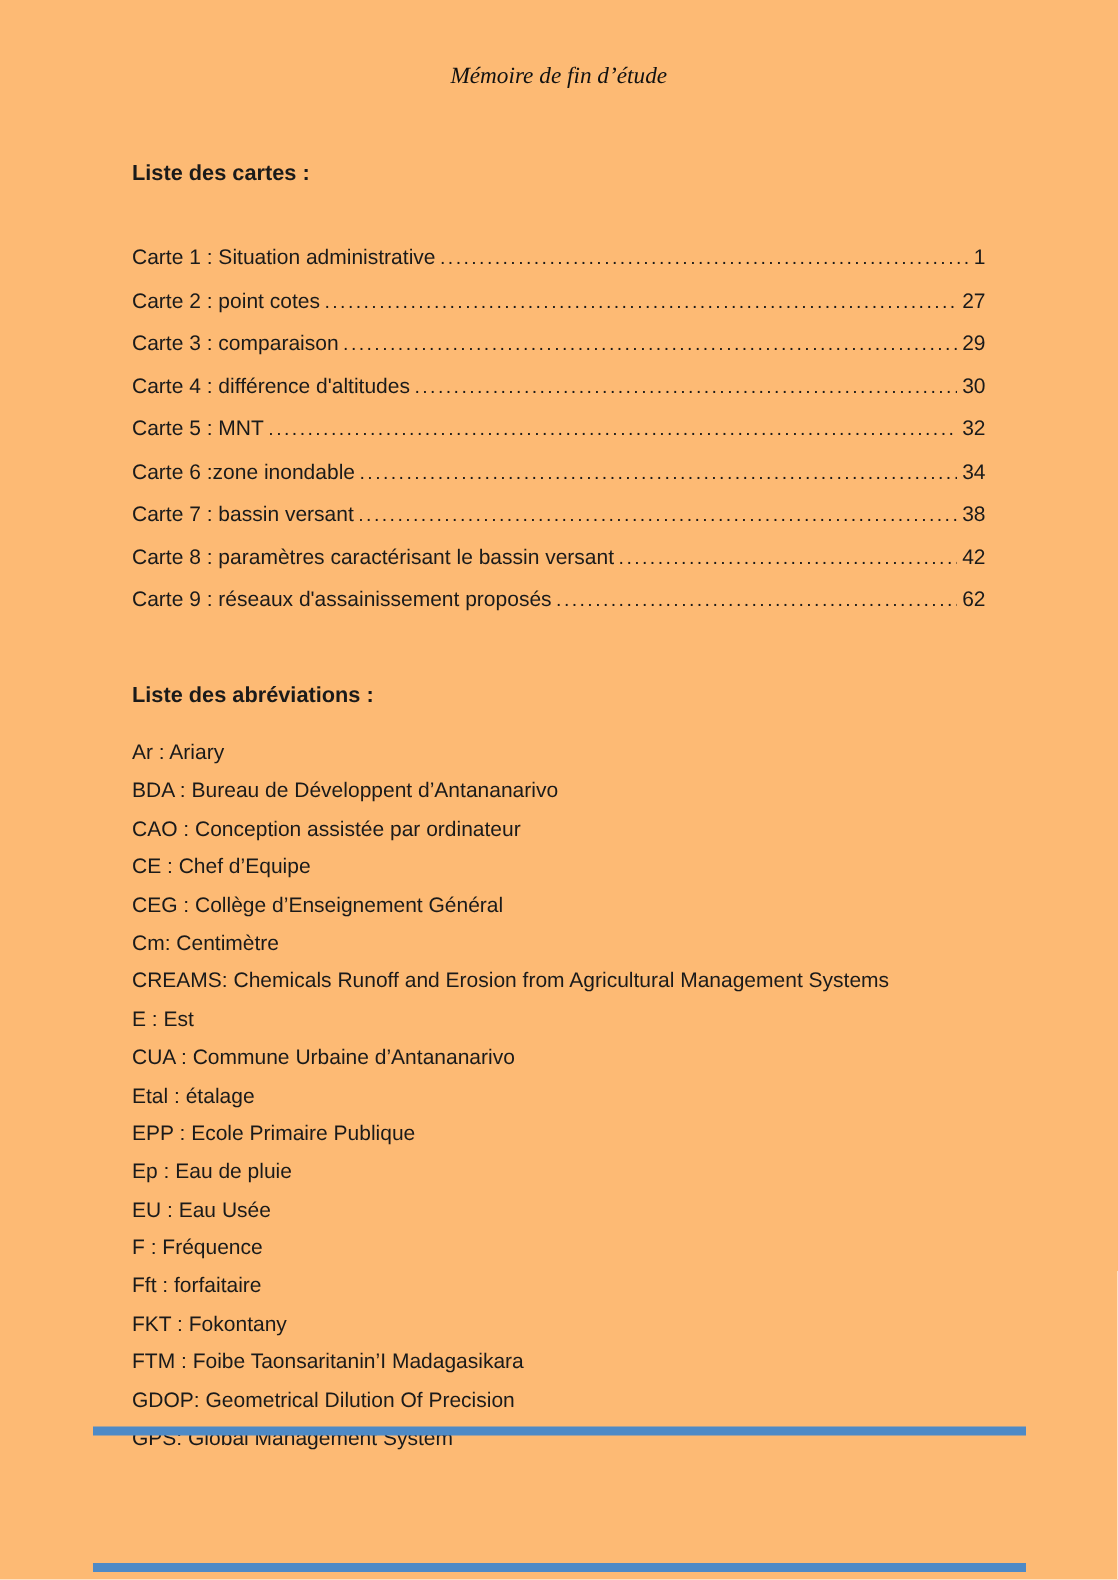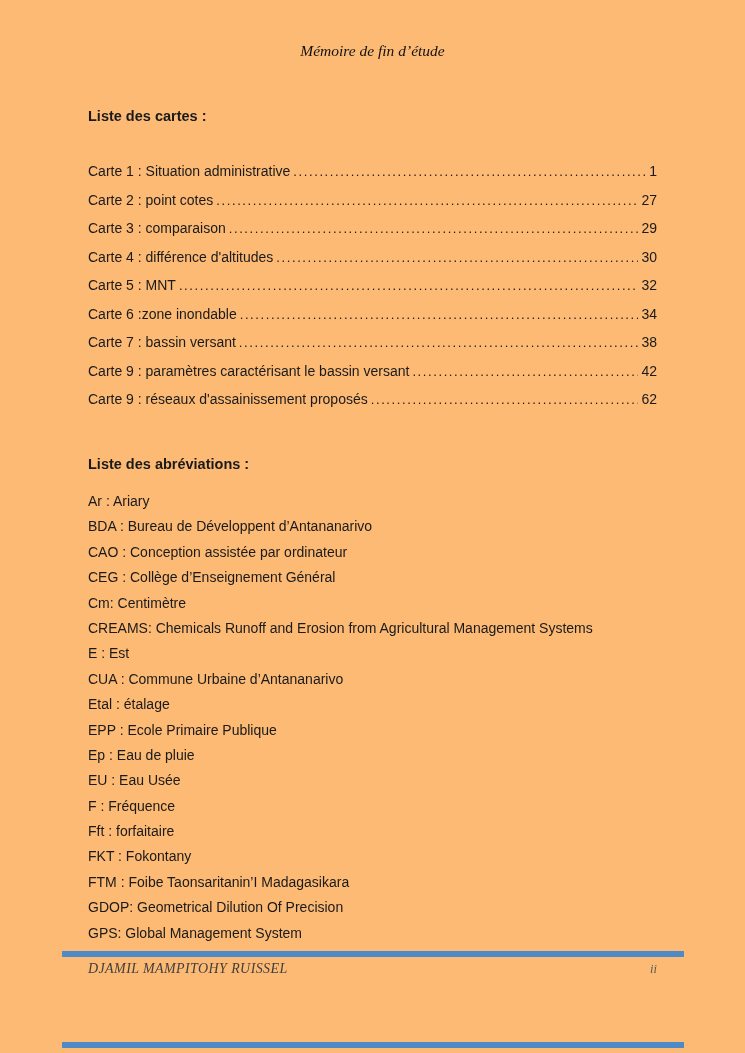--- a/index.html
+++ b/index.html
@@ -127,37 +127,38 @@
         <span class="toc-label">Carte 6 :zone inondable</span>
         <span class="toc-dots"></span>
         <span class="toc-page">34</span>
       </div>
       <div class="toc-row">
         <span class="toc-label">Carte 7 : bassin versant</span>
         <span class="toc-dots"></span>
         <span class="toc-page">38</span>
       </div>
       <div class="toc-row">
-        <span class="toc-label">Carte 9 :  paramètres caractérisant le bassin versant</span>
+        <span class="toc-label">Carte 8 :  paramètres caractérisant le bassin versant</span>
         <span class="toc-dots"></span>
         <span class="toc-page">42</span>
       </div>
       <div class="toc-row">
         <span class="toc-label">Carte 9 : réseaux d'assainissement proposés</span>
         <span class="toc-dots"></span>
         <span class="toc-page">62</span>
       </div>
     </div>
 
     <p class="section-heading heading-abbr">Liste des abréviations :</p>
 
     <div class="abbr-list">
       <p class="abbr">Ar : Ariary</p>
       <p class="abbr">BDA : Bureau de Développent d’Antananarivo</p>
       <p class="abbr">CAO : Conception assistée par ordinateur</p>
+      <p class="abbr">CE : Chef d’Equipe</p>
       <p class="abbr">CEG : Collège d’Enseignement Général</p>
       <p class="abbr">Cm: Centimètre</p>
       <p class="abbr">CREAMS: Chemicals Runoff and Erosion from Agricultural Management Systems</p>
       <p class="abbr">E : Est</p>
       <p class="abbr">CUA : Commune Urbaine d’Antananarivo</p>
       <p class="abbr">Etal : étalage</p>
       <p class="abbr">EPP : Ecole Primaire Publique</p>
       <p class="abbr">Ep : Eau de pluie</p>
       <p class="abbr">EU : Eau Usée</p>
       <p class="abbr">F : Fréquence</p>
@@ -165,19 +166,15 @@
       <p class="abbr">FKT : Fokontany</p>
       <p class="abbr">FTM : Foibe Taonsaritanin’I Madagasikara</p>
       <p class="abbr">GDOP: Geometrical Dilution Of Precision</p>
       <p class="abbr">GPS: Global Management System</p>
     </div>
 
   </div>
 
   <div class="bar bar-footer"></div>
 
-  <div class="footer-row">
-    <span class="footer-author">DJAMIL MAMPITOHY RUISSEL</span>
-    <span class="footer-pagenum">ii</span>
-  </div>
 
   <div class="bar bar-bottom"></div>
 </div>
 
 </body></html>

